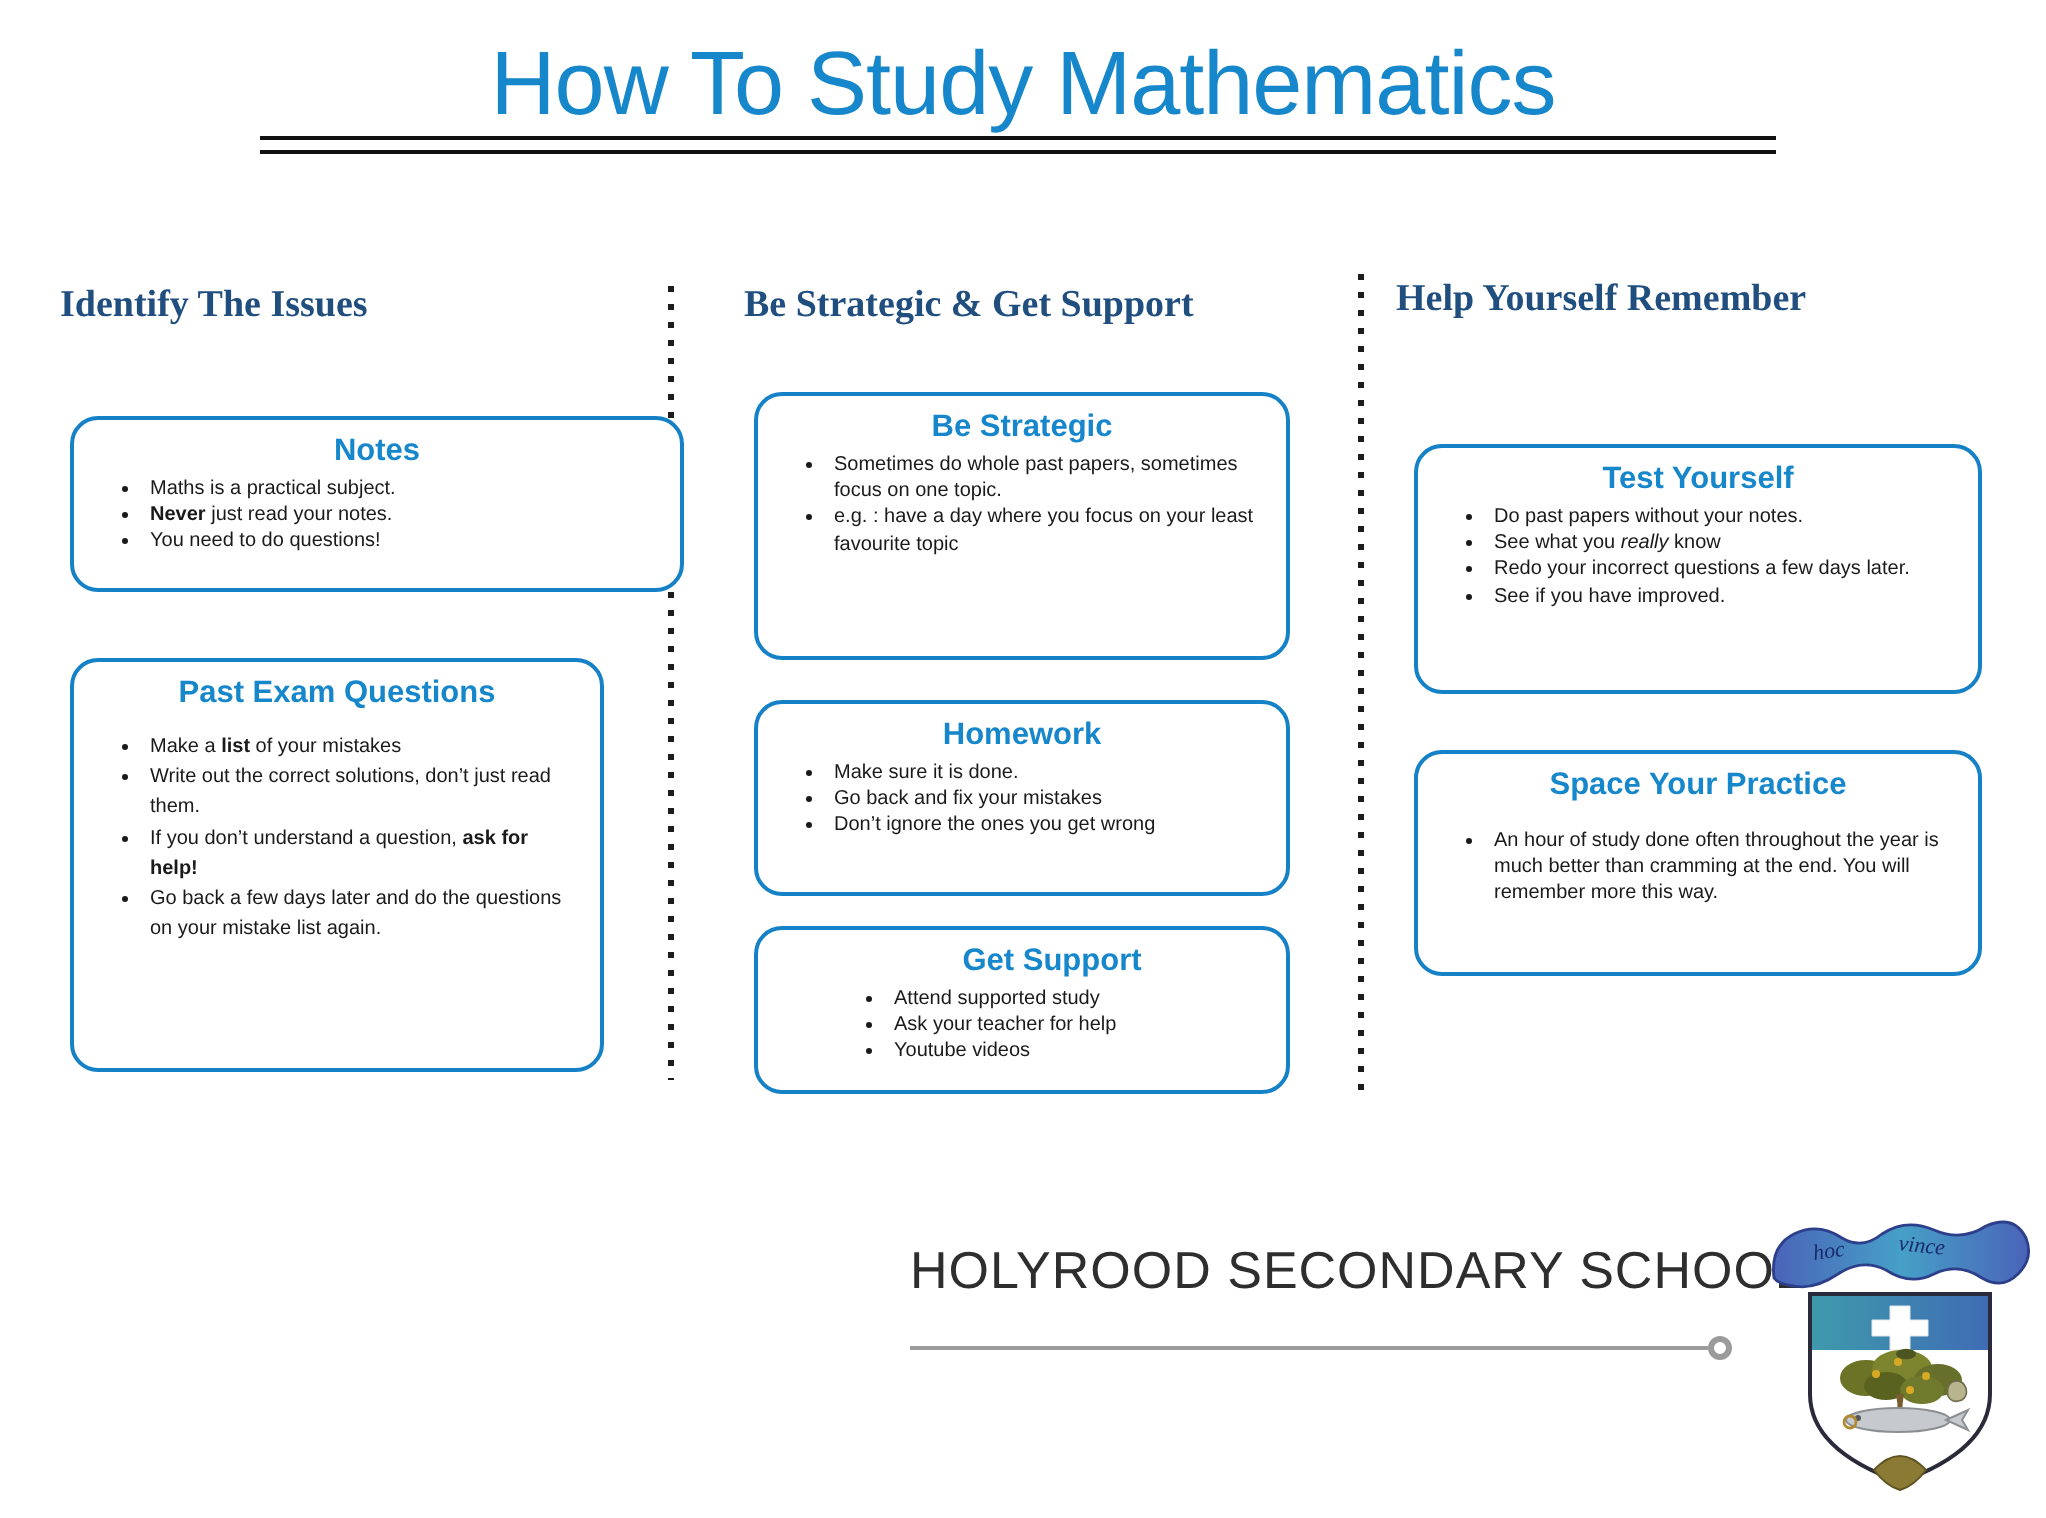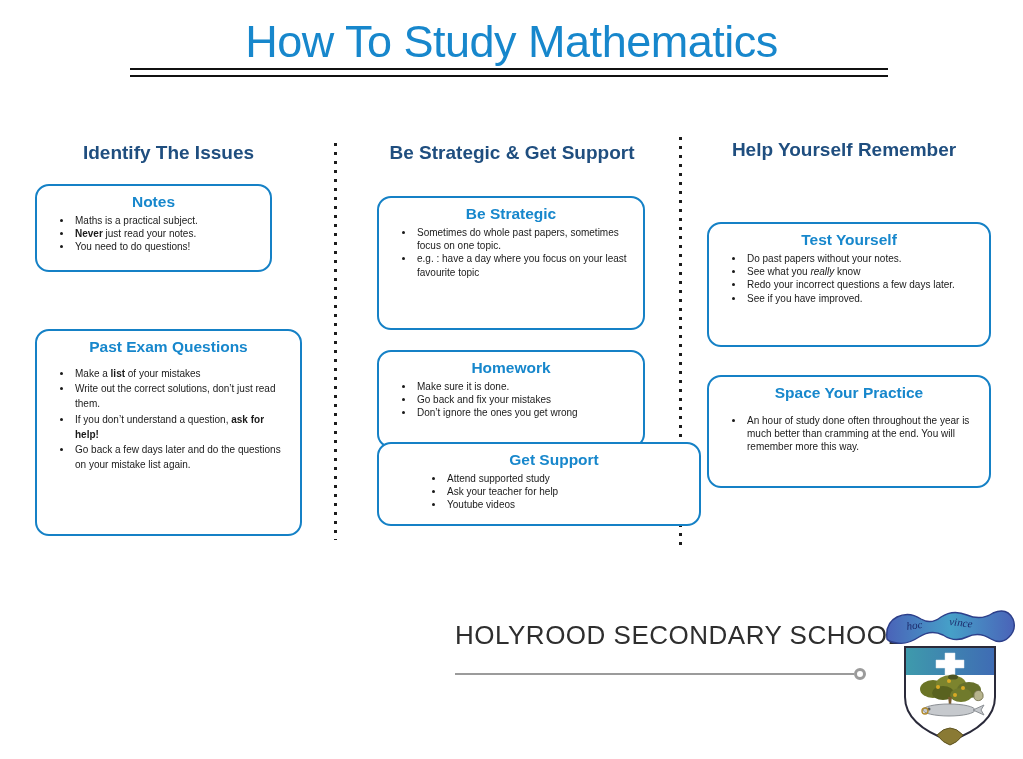--- a/index.html
+++ b/index.html
@@ -20,22 +20,22 @@
   }
   .title-underline {
     position: absolute; left: 130px; width: 758px; height: 2px;
     background: #111;
   }
   .u1 { top: 68px; }
   .u2 { top: 75px; }
 
   
   .col-header {
-    position: absolute; text-align: center; font-weight: bold;
-    font-size: 19px; color: #1f4e7f;
+    position: absolute; text-align: left; font-weight: bold;
+    font-size: 19px; color: #1f4e7f; font-family: Liberation Serif, serif;
   }
   .col-header.c1 { left: 30px;  top: 142px; width: 277px; }
   .col-header.c2 { left: 372px; top: 142px; width: 280px; }
   .col-header.c3 { left: 698px; top: 139px; width: 292px; }
 
   
   .vdots {
     position: absolute; width: 3px;
     background-image: repeating-linear-gradient(to bottom, #1c1c1c 0px, #1c1c1c 3px, transparent 3px, transparent 9px);
   }
@@ -50,27 +50,27 @@
     background: #ffffff;
     padding: 7px 10px 8px 10px;
   }
   .box-title {
     text-align: center; font-weight: bold; color: #1787cc;
     font-size: 15.5px; margin-bottom: 3px;
   }
   .box ul { margin: 2px 0 0 0; padding-left: 26px; }
   .box li { font-size: 10px; line-height: 1.32; padding-left: 2px; }
 
-  .box.notes          { left: 35px;  top: 184px; width: 237px; min-height: 88px; }
+  .box.notes          { left: 35px;  top: 208px; width: 307px; min-height: 88px; }
   .box.peq            { left: 35px;  top: 329px; width: 267px; min-height: 207px; }
   .box.peq .box-title { margin-bottom: 10px; }
   .box.peq li         { line-height: 1.52; }
   .box.strategic      { left: 377px; top: 196px; width: 268px; min-height: 134px; }
   .box.homework       { left: 377px; top: 350px; width: 268px; min-height: 98px; }
-  .box.support        { left: 377px; top: 442px; width: 324px; min-height: 84px; padding-left: 40px; }
+  .box.support        { left: 377px; top: 463px; width: 268px; min-height: 84px; padding-left: 40px; }
   .box.testyourself   { left: 707px; top: 222px; width: 284px; min-height: 125px; }
   .box.space          { left: 707px; top: 375px; width: 284px; min-height: 113px; }
   .box.space .box-title { margin-bottom: 12px; }
 
   
   .footer-school, .footer-dept {
     position: absolute; left: 455px; color: #2e2e2e;
     font-size: 26px; letter-spacing: 0.5px; white-space: nowrap;
   }
   .footer-school { top: 620px; }

